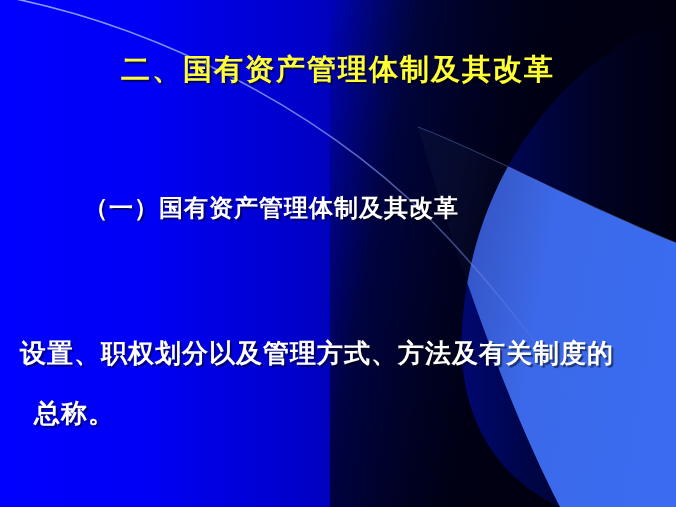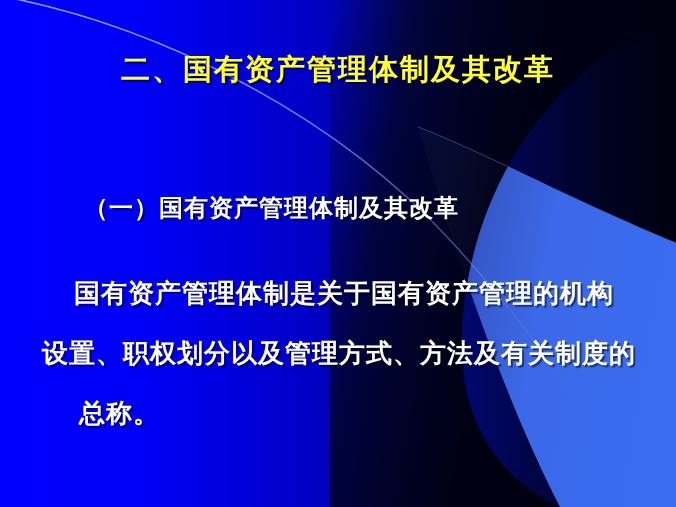--- a/index.html
+++ b/index.html
@@ -65,22 +65,22 @@
   .body-line {
     position: absolute;
     font-size: 26px;
     font-weight: bold;
     letter-spacing: 1px;
     color: #ffffff;
     text-shadow: 2px 2px 1px rgba(0,0,0,0.5);
     white-space: nowrap;
   }
   .body-line.l1 { left: 74px;  top: 276px; }
-  .body-line.l2 { left: 42px;  top: 336px; }
-  .body-line.l3 { left: 34px;  top: 396px; margin-left: 45px; }
+  .body-line.l2 { left: 20px;  top: 336px; }
+  .body-line.l3 { left: 34px;  top: 396px; }
 </style>
 </head>
 <body>
 
 <div id="slide">
 
   <div id="bg-layer">
     <svg viewBox="0 0 676 507" width="676" height="507" xmlns="http://www.w3.org/2000/svg">
       <defs>
         <linearGradient id="gradMain" x1="0" y1="0" x2="1" y2="0">
@@ -145,20 +145,19 @@
       </g>
     </svg>
   </div>
 
   <div id="content">
 
     <div class="slide-title">二、国有资产管理体制及其改革</div>
 
     <div class="subhead">（一）国有资产管理体制及其改革</div>
 
-    <div class="body-line l1">国有资产管理体制是关于国有资产管理的机构</div>
 
     <div class="body-line l2">设置、职权划分以及管理方式、方法及有关制度的</div>
 
     <div class="body-line l3">总称。</div>
 
   </div>
 </div>
 
 </body></html>

